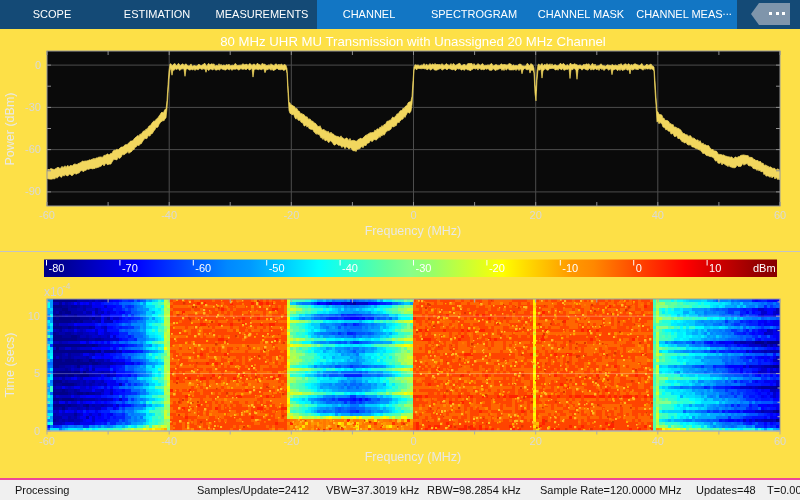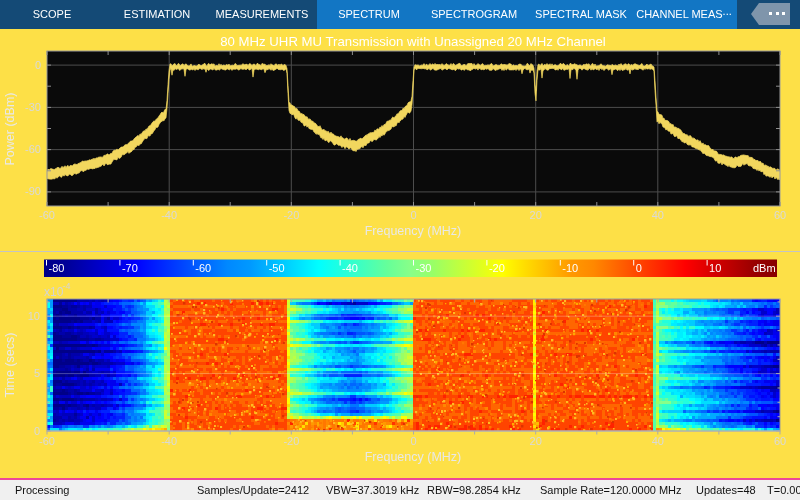--- a/index.html
+++ b/index.html
@@ -16,23 +16,23 @@
 #status span{position:absolute;top:0;height:22px;line-height:21px;font-size:11px;color:#111;
   white-space:nowrap;}
 svg text{font-family:"Liberation Sans",sans-serif;}
 </style></head><body>
 <div id="app">
 <div id="bar">
       <div class="blue"></div>
       <div class="tab" style="left:52px">SCOPE</div>
       <div class="tab" style="left:157px">ESTIMATION</div>
       <div class="tab" style="left:262px">MEASUREMENTS</div>
-      <div class="tab" style="left:369px">SPECTRUM</div>
+      <div class="tab" style="left:369px">CHANNEL</div>
       <div class="tab" style="left:474px">SPECTROGRAM</div>
-      <div class="tab" style="left:581px">SPECTRAL MASK</div>
+      <div class="tab" style="left:581px">CHANNEL MASK</div>
       <div class="tab" style="left:684px">CHANNEL MEAS<span style="position:relative;top:-3px">...</span></div>
       <div id="more">
         <i style="left:18px"></i>
         <i style="left:24.5px"></i>
         <i style="left:31px"></i>
       </div>
     </div>
 <svg width="800" height="449" viewBox="0 29 800 449" style="position:absolute;left:0;top:29px">
 <defs>
         <linearGradient id="jet" x1="0" y1="0" x2="1" y2="0">

